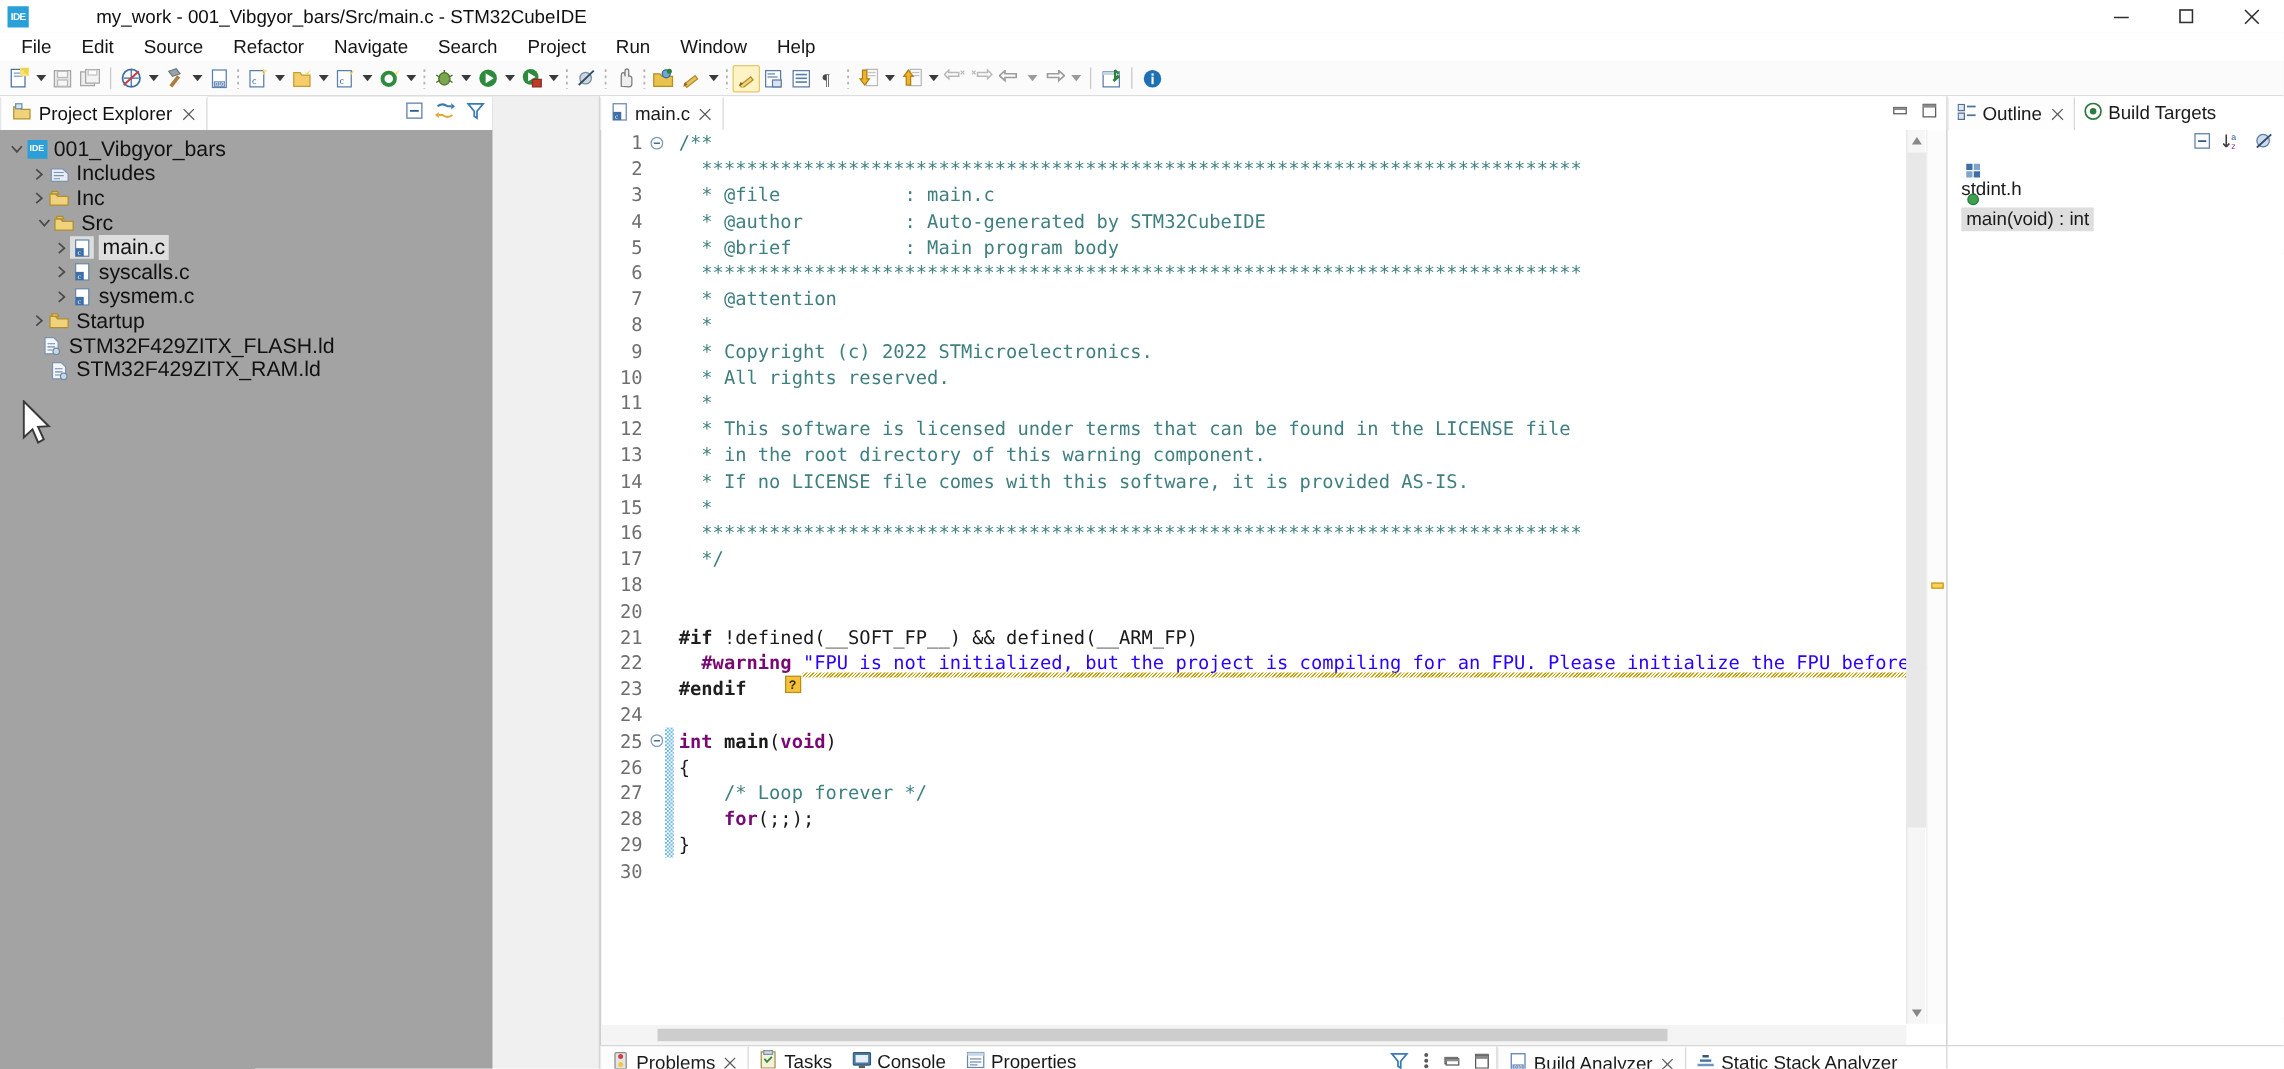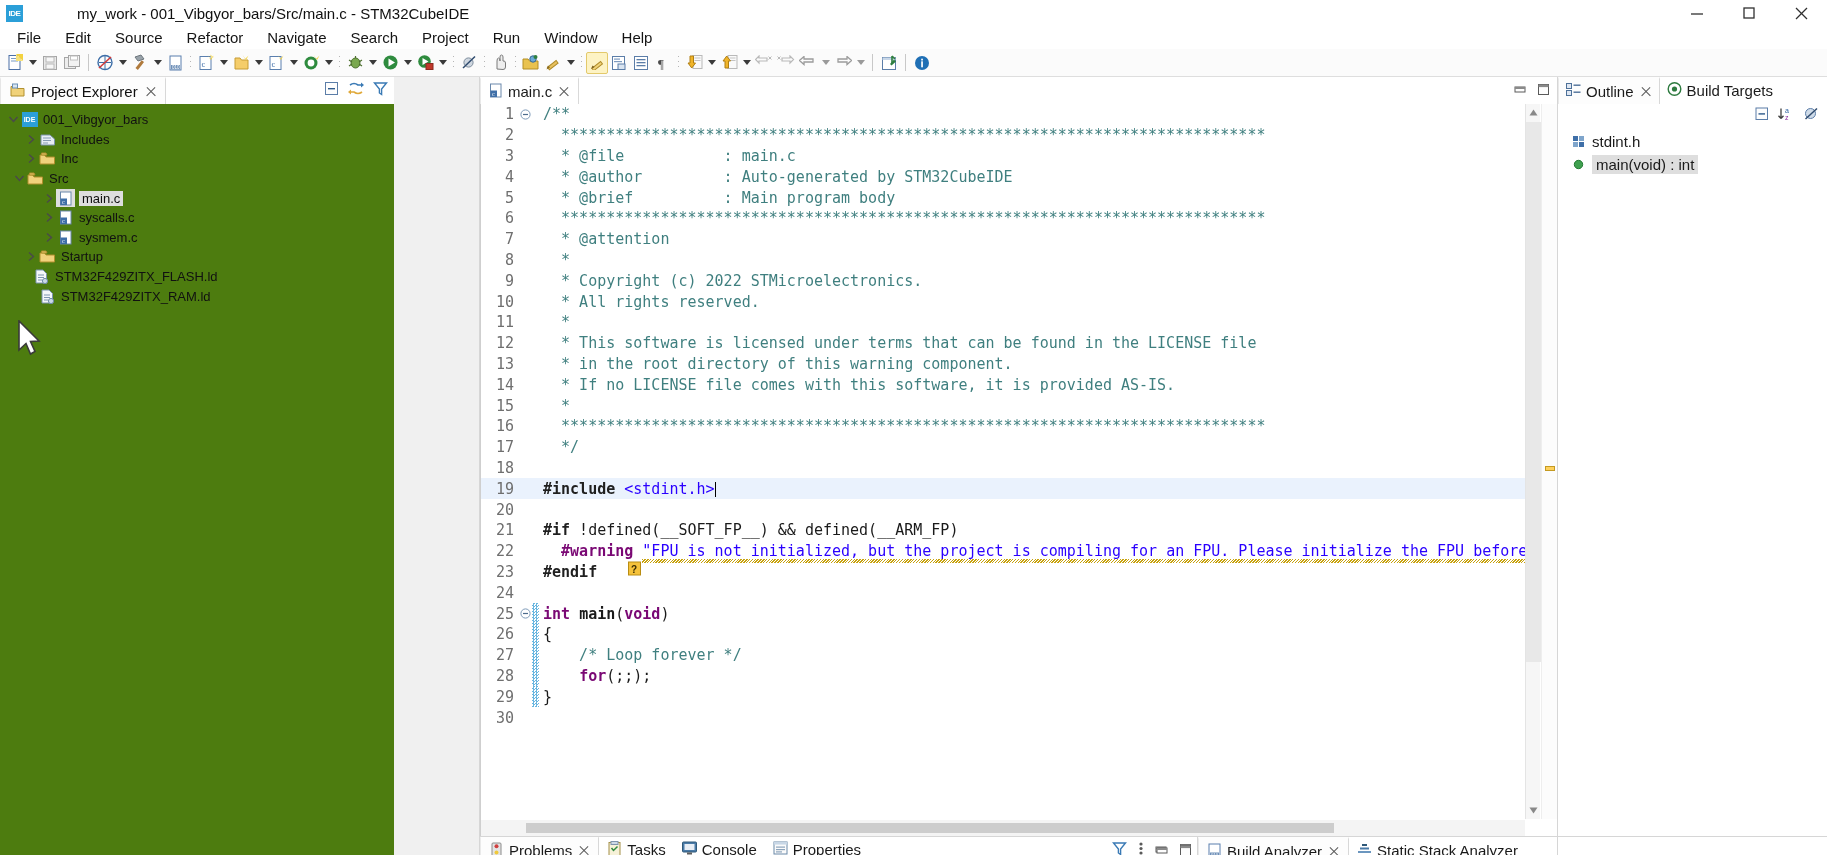--- a/index.html
+++ b/index.html
@@ -49,42 +49,42 @@
   .tsep { width: 1px; height: 17px; background: #c8c8c8; margin: 0 5px; }
   .tdot { width: 3px; height: 17px; margin: 0 3px;
     background-image: radial-gradient(circle, #b6b6b6 1px, transparent 1px);
     background-size: 3px 5px; }
   .tb-sel { background: #fdf3c4; border: 1px solid #e3c96b; border-radius: 2px; }
 
   
   .body { position: absolute; left: 0; top: 77px; width: 1827px; height: 778px; }
 
   
-  .pe { position: absolute; left: 0; top: 0; width: 394px; height: 778px; background: #4d7c0f; }
+  .pe { position: absolute; left: 0; top: 0; width: 394px; height: 778px; background: #a3a3a3; }
   .pe-tabrow { height: 27px; background: #fff; display: flex; align-items: flex-end; position: relative; }
   .pe-tab {
     display: flex; align-items: center; gap: 6px; height: 27px;
     padding: 0 8px 0 9px; background: #fdfdfd;
     border-left: 1px solid #e6e6e6; border-right: 1px solid #d8d8d8;
     border-top: 2px solid #fdfdfd;
   }
   .pe-tab-label { font-size: 15px; color: #101010; white-space: nowrap; }
   .xclose { width: 13px; height: 13px; position: relative; opacity: .85; }
   .xclose::before, .xclose::after {
     content: ""; position: absolute; left: 1px; top: 6px; width: 12px; height: 1.4px; background: #3c3c3c;
   }
   .xclose::before { transform: rotate(45deg); }
   .xclose::after { transform: rotate(-45deg); }
   .pe-viewbtns { position: absolute; right: 6px; top: 4px; display: flex; gap: 9px; align-items: center; }
   .pe-tree { padding-top: 6px; font-size: 15px; }
   .row { height: 19.6px; display: flex; align-items: center; white-space: nowrap; }
   .twisty { width: 14px; height: 19px; display: flex; align-items: center; justify-content: center; }
   .twisty svg { display:block; }
   .ricon { width: 19px; height: 18px; display: flex; align-items: center; justify-content: center; margin-right: 4px; }
-  .rlabel { font-size: 13px; color: #111; }
+  .rlabel { font-size: 17px; color: #111; }
   .rlabel.sel { background: #dedede; padding: 0 3px; }
 
   
   .ed { position: absolute; left: 480px; top: 0; width: 1078px; height: 760px; }
   .ed-tabrow { height: 27px; display: flex; align-items: flex-end; background: #fff; position: relative; }
   .ed-tab {
     display: flex; align-items: center; gap: 5px; height: 27px; padding: 0 8px 0 8px;
     background: #fff; border-left: 1px solid #e9e9e9; border-right: 1px solid #d9d9d9;
     border-top: 2px solid #fff;
   }
@@ -135,21 +135,21 @@
   .hscroll { position: absolute; left: 0; bottom: 0; right: 32px; height: 16px; background: #f4f4f4; }
   .hthumb { position: absolute; left: 45px; top: 3px; height: 10px; width: 808px; background: #cdcdcd; }
 
   
   .ol { position: absolute; left: 1558px; top: 0; width: 269px; height: 760px; background: #fff; }
   .ol-tabrow { height: 27px; display: flex; align-items: flex-start; background: #fff; }
   .ol-tab { display: flex; align-items: center; gap: 5px; height: 27px; padding: 0 7px; }
   .ol-tab.active { background: #fdfdfd; border-left: 1px solid #e9e9e9; border-right: 1px solid #d8d8d8; border-top: 2px solid #fdfdfd; }
   .ol-toolrow { height: 22px; display: flex; justify-content: flex-end; align-items: center; gap: 9px; padding-right: 8px; }
   .ol-body { padding-top: 4px; }
-  .ol-row { height: 23px; display: flex; align-items: center; padding-left: 11px; }
+  .ol-row { height: 23px; display: flex; align-items: flex-start; padding-left: 11px; flex-direction: column; }
   .ol-row .lab { font-size: 15px; }
   .ol-row .lab.sel { background: #dedede; padding: 1px 4px; }
 
   
   .prob { position: absolute; left: 480px; top: 760px; width: 718px; height: 95px; background: #fff; }
   .prob-tabrow { height: 27px; display: flex; align-items: flex-end; background: #fff; position: relative; border-bottom: 1px solid #e2e2e2; }
   .ptab { display: flex; align-items: center; gap: 5px; height: 27px; padding: 0 8px; }
   .ptab.active { background: #fdfdfd; border-left:1px solid #eaeaea; border-right:1px solid #d8d8d8; border-top:2px solid #fdfdfd; }
   .prob-right { position: absolute; right: 6px; top: 4px; display: flex; align-items: center; gap: 11px; }
 
@@ -541,21 +541,21 @@
             </span>
           <span class="ricon">
               <svg width="17" height="15">
                 <path d="M1 4 L5.5 4 L7 6 L15.5 6 L15.5 13 L1 13 Z" fill="#f1d27c" stroke="#b08f2c"></path>
                 <path d="M2.5 2 L7 2 L8 4 L2.5 4 Z" fill="#e3c266" stroke="#b08f2c"></path>
               </svg>
             </span>
           <span class="rlabel">Inc</span>
         </div>
 
-        <div class="row" style="padding-left:12px">
+        <div class="row" style="padding-left:28px">
           <span class="twisty">
               <svg width="11" height="11">
                 <path d="M1.5 3 L5.5 7.5 L9.5 3" fill="none" stroke="#4a4a4a" stroke-width="1.4"></path>
               </svg>
             </span>
           <span class="ricon">
               <svg width="17" height="15">
                 <path d="M1 4 L5.5 4 L7 6 L15.5 6 L15.5 13 L1 13 Z" fill="#f1d27c" stroke="#b08f2c"></path>
                 <path d="M2.5 2 L7 2 L8 4 L2.5 4 Z" fill="#e3c266" stroke="#b08f2c"></path>
               </svg>
@@ -807,26 +807,20 @@
               <span class="ctext cmt">  */</span>
             </div>
 
             <div class="codeline">
               <span class="lnum">18</span>
               <span class="fold"></span>
               <span class="chgbar"></span>
               <span class="ctext"></span>
             </div>
 
-            <div class="codeline cur">
-              <span class="lnum">19</span>
-              <span class="fold"></span>
-              <span class="chgbar"></span>
-              <span class="ctext"><span class="pp" style="color:#1f1f1f">#include</span> <span class="hdr">&lt;stdint.h&gt;</span><span class="caret-bar"></span></span>
-            </div>
 
             <div class="codeline">
               <span class="lnum">20</span>
               <span class="fold"></span>
               <span class="chgbar"></span>
               <span class="ctext"></span>
             </div>
 
             <div class="codeline">
               <span class="lnum">21</span>

